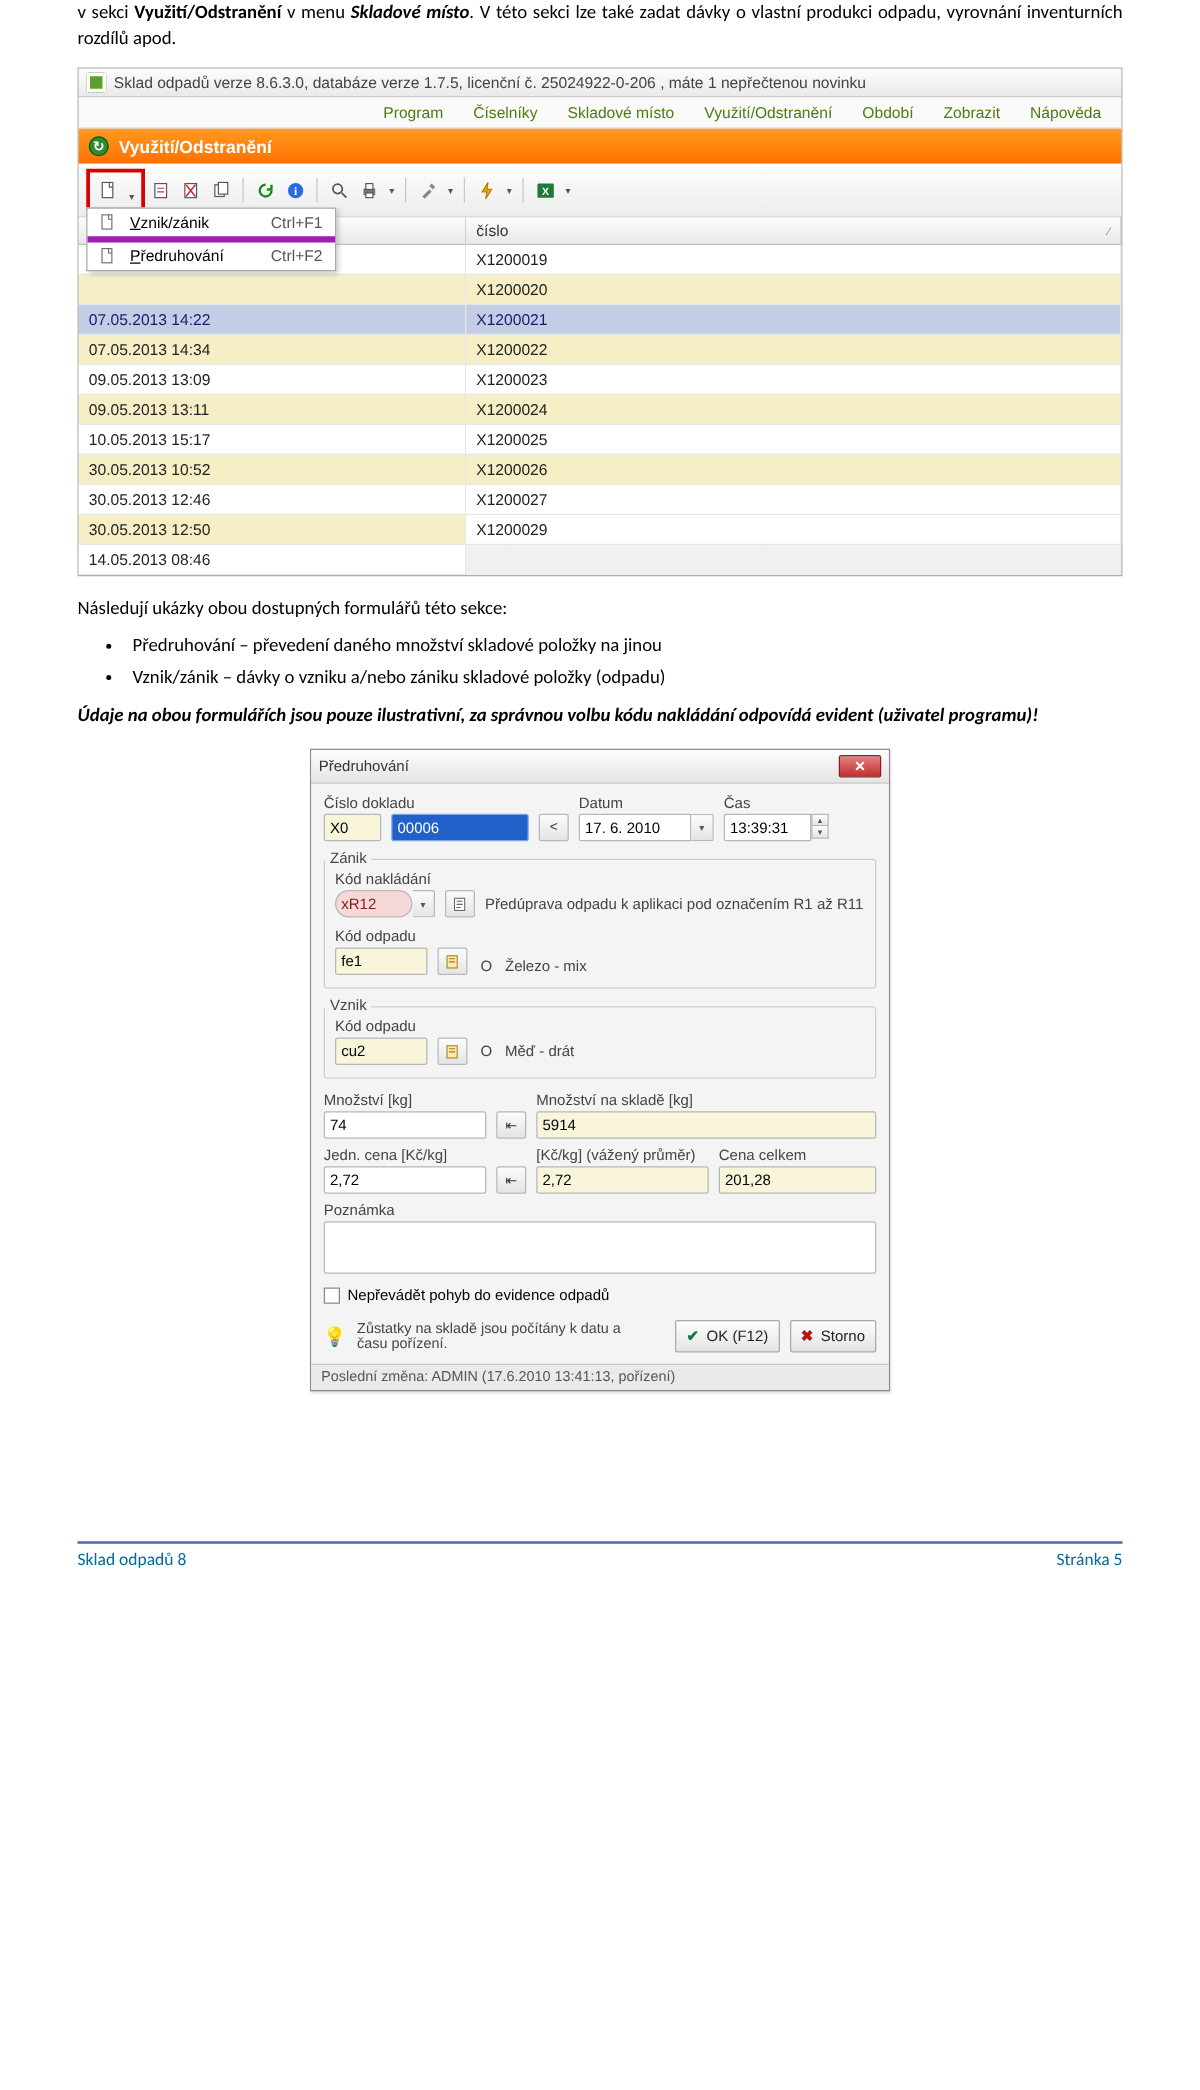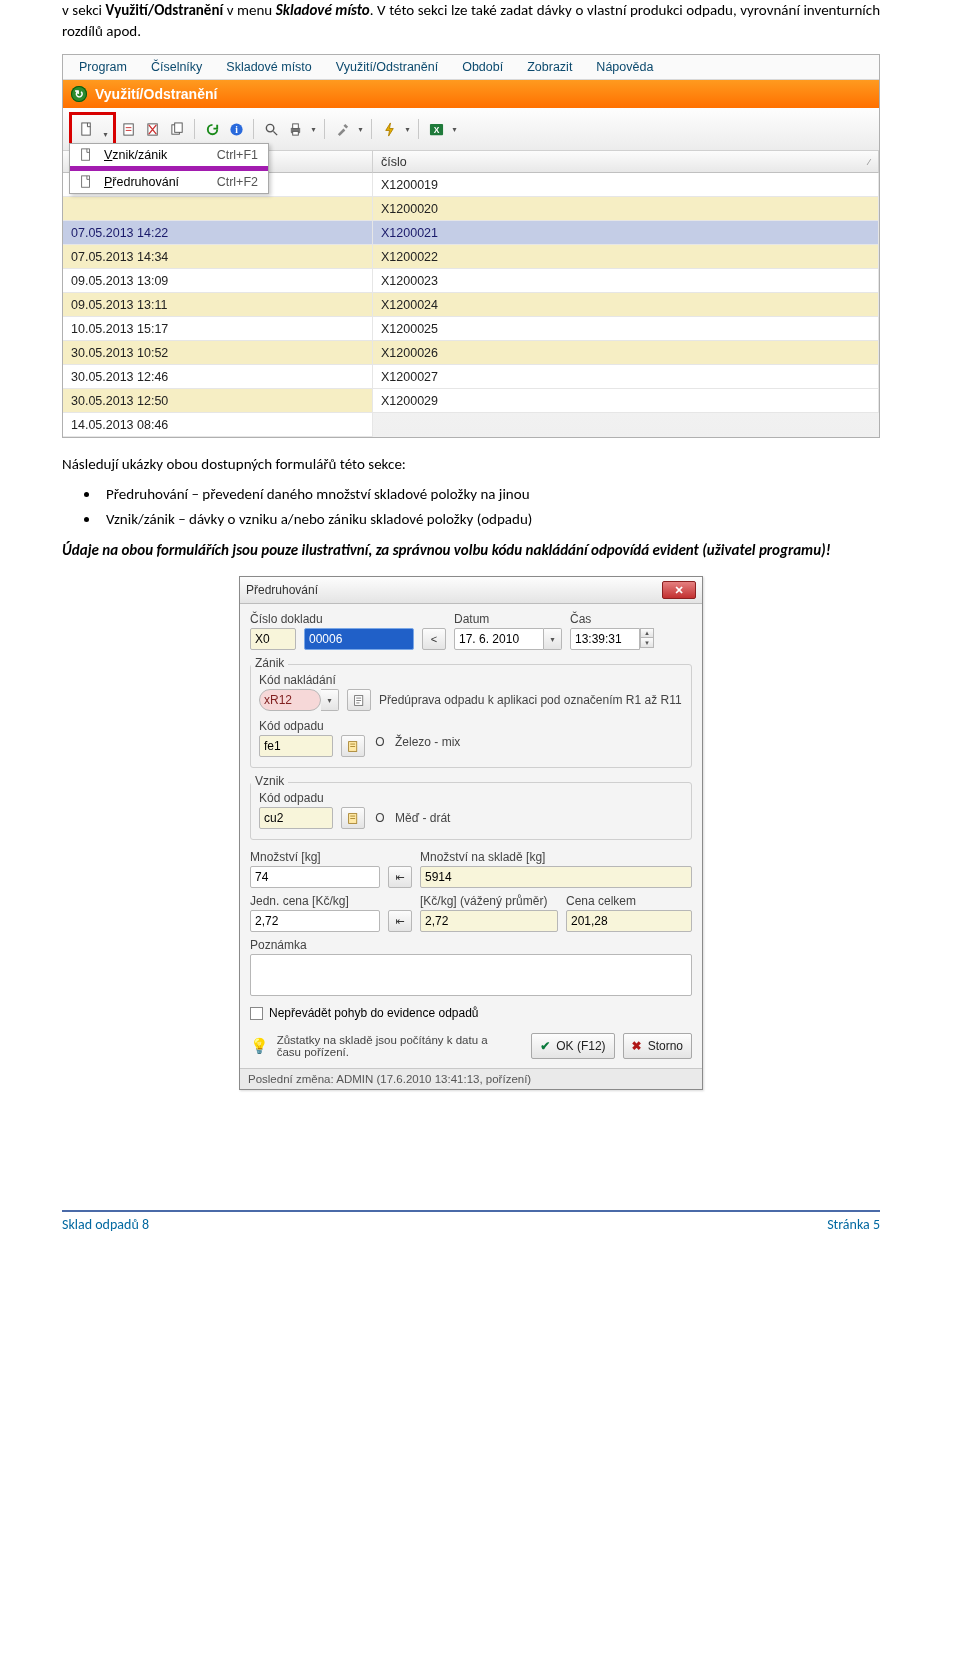--- a/index.html
+++ b/index.html
@@ -1,26 +1,26 @@
 <!DOCTYPE html>
 <html><head>
 <meta charset="utf-8">
 <style>
   * { box-sizing: border-box; margin: 0; padding: 0; }
   body { font-family: Calibri, Arial, sans-serif; background: #fff; width: 960px; margin: 0 auto; color: #000; font-size: 15px; }
-  .page { padding: 0 80px 40px 62px; }
+  .page { padding: 0 62px 40px 62px; }
   .intro { font-size: 15px; line-height: 1.4; text-align: justify; margin-bottom: 12px; }
   .intro b { font-weight: bold; }
   .intro i { font-style: italic; }
 
   
   .app { border: 1px solid #b0b0b0; font-family: "Segoe UI", Tahoma, sans-serif; font-size: 12.5px; background: linear-gradient(#fff,#f0f0f0); }
   .titlebar { display: flex; align-items: center; gap: 6px; padding: 3px 6px; background: linear-gradient(#fdfdfd,#e9e9e9); border-bottom: 1px solid #c0c0c0; color: #444; }
   .ticon { width: 16px; height: 16px; background: #5aa02c; border-radius: 2px; display: inline-block; box-shadow: inset 0 0 0 3px #fff; }
-  .menubar { display: flex; gap: 0; background: #fafafa; border-bottom: 1px solid #d8d8d8; padding: 2px 4px; color: #0c4a6e; }
+  .menubar { display: flex; gap: 0; background: #fafafa; border-bottom: 1px solid #d8d8d8; padding: 2px 4px; color: #4d7c0f; justify-content: flex-end; }
   .menubar span { padding: 3px 12px; }
   .orangebar { background: #ff7b00; background: linear-gradient(#ff9a1f,#ff7000); color: #fff; display: flex; align-items: center; gap: 8px; padding: 6px 8px; font-weight: 600; font-size: 14px; }
   .ob-icon { width: 16px; height: 16px; background: #2e8b2e; border-radius: 50%; display: inline-flex; align-items: center; justify-content: center; color: #fff; font-size: 11px; box-shadow: 0 0 0 1px #0a5a0a inset; }
 
   .toolbar { display: flex; align-items: center; gap: 2px; padding: 4px 6px; background: linear-gradient(#fefefe,#ececec); border-bottom: 1px solid #d0d0d0; flex-wrap: nowrap; }
   .tbtn { width: 22px; height: 22px; display: inline-flex; align-items: center; justify-content: center; font-size: 13px; border: 1px solid transparent; border-radius: 2px; background: transparent; }
   .tbtn svg { width: 15px; height: 15px; }
   .tsep { width: 1px; height: 20px; background: #c8c8c8; margin: 0 4px; }
   .tdd { width: 10px; display: inline-flex; align-items: center; justify-content: center; color: #555; font-size: 8px; }
   .redbox { border: 3px solid #d80000; padding: 3px; display: inline-block; position: relative; }
@@ -86,20 +86,24 @@
 </head>
 <body>
 
 <div class="page">
 
   <p class="intro">
     <span>v sekci </span><b><span>Využití/Odstranění</span></b><span> v menu </span><b><i><span>Skladové místo</span></i></b><span>. V této sekci lze také zadat dávky o vlastní produkci odpadu, vyrovnání inventurních rozdílů apod.</span>
   </p>
 
   <div class="app">
+    <div class="titlebar">
+      <span class="ticon"></span>
+      <span>Sklad odpadů verze 8.6.3.0, databáze verze 1.7.5, licenční č. 25024922-0-206 , máte 1 nepřečtenou novinku</span>
+    </div>
     <div class="menubar">
       <span>Program</span>
       <span>Číselníky</span>
       <span>Skladové místo</span>
       <span>Využití/Odstranění</span>
       <span>Období</span>
       <span>Zobrazit</span>
       <span>Nápověda</span>
     </div>
     <div class="orangebar">
@@ -304,21 +308,21 @@
                   <svg width="13" height="13" viewBox="0 0 16 16">
                     <rect x="2" y="2" width="10" height="12" fill="#fff" stroke="#666"></rect>
                     <path d="M4 5h6M4 8h6M4 11h4" stroke="#666"></path>
                   </svg>
                 </span>
               <span class="desc">Předúprava odpadu k aplikaci pod označením R1 až R11</span>
             </div>
           </div>
           <div class="fld" style="margin-top:8px">
             <label>Kód odpadu</label>
-            <div class="row" style="align-items:flex-start">
+            <div class="row" style="align-items:flex-end">
               <div class="inp ro" style="width:74px">fe1</div>
               <span class="sbtn">
                   <svg width="13" height="13" viewBox="0 0 16 16">
                     <rect x="2" y="2" width="10" height="12" fill="#ffe9a6" stroke="#a07a20"></rect>
                     <path d="M4 5h6M4 8h6" stroke="#a07a20"></path>
                   </svg>
                 </span>
               <span class="desc" style="width:14px;justify-content:center">O</span>
               <span class="desc">Železo - mix</span>
             </div>

